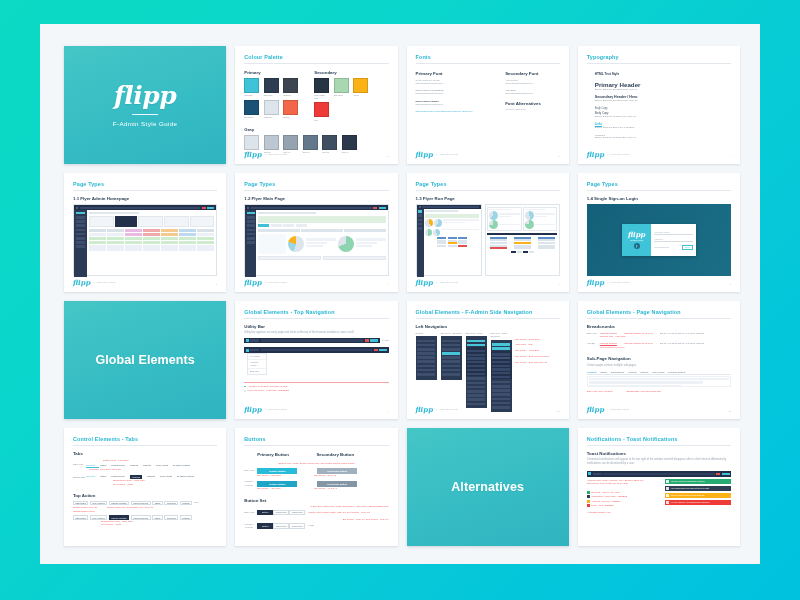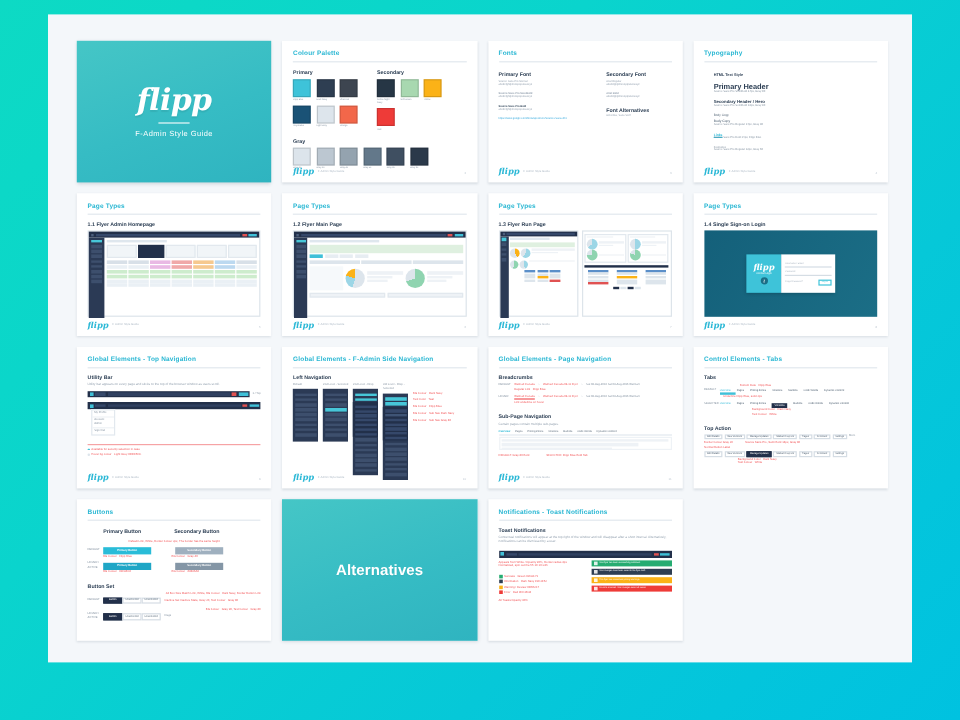--- a/index.html
+++ b/index.html
@@ -1,21 +1,21 @@
 <!DOCTYPE html>
 <html><head>
 <meta charset="utf-8">
 <style>
   * { box-sizing: border-box; margin: 0; padding: 0; }
   html, body { width: 800px; height: 600px; overflow: hidden; }
   body {
     font-family: "Liberation Sans", sans-serif;
     background: linear-gradient(135deg, #0ddac4 0%, #0ad4cd 35%, #06c8d8 70%, #00c2e0 100%);
   }
-  .stage { position: absolute; left: 40px; top: 12px; width: 720px; height: 540px;
+  .stage { position: absolute; left: 40px; top: 24px; width: 720px; height: 540px;
            background: #f4f7fa; }
   .grid { position: absolute; left: 24px; top: 22px; width: 676px; height: 500px;
           display: grid; grid-template-columns: repeat(4, 1fr); grid-template-rows: repeat(4, 1fr);
           column-gap: 9px; row-gap: 9px; }
   .card { background: #ffffff; position: relative; overflow: hidden;
           box-shadow: 0 1px 2px rgba(25,50,70,.13); }
   .card.teal { background: linear-gradient(160deg, #45c6c6 0%, #36bcc4 55%, #2fb4c0 100%);
                display: flex; align-items: center; justify-content: center; box-shadow: 0 1px 3px rgba(25,50,70,.18); }
 
   
@@ -613,20 +613,23 @@
           </div>
         </div>
       </div>
       <div class="footer">
         <span class="f-logo">flipp</span>
         <span class="f-txt">F-Admin Style Guide</span>
       </div>
       <div class="pg">8</div>
     </div>
 
+    <div class="card teal">
+      <div class="divider-title">Global Elements</div>
+    </div>
 
     <div class="card">
       <div class="slide">
         <div class="slide-title">Global Elements - Top Navigation</div>
         <div class="slide-rule"></div>
         <div class="sec-h" style="margin-top:5px">Utility Bar</div>
         <div class="sec-sub">Utility bar appears on every page and sticks to the top of the browser window as users scroll.</div>
         <div style="display:flex;align-items:center;gap:2px">
           <div style="flex:1;height:5.5px;background:#22304a;display:flex;align-items:center;padding:0 1.5px;gap:1.5px">
             <div style="width:3px;height:3px;background:#3fc0d8"></div>

